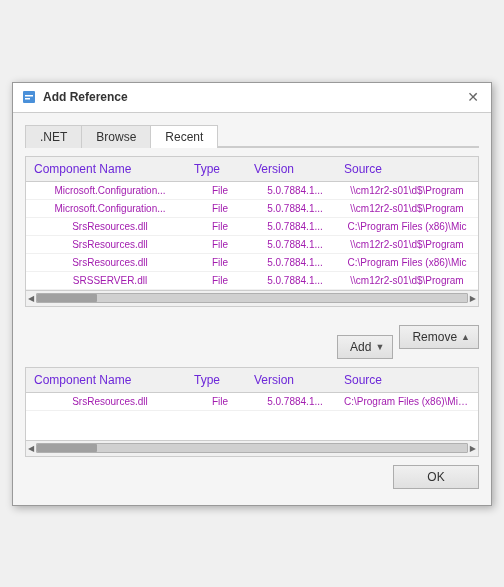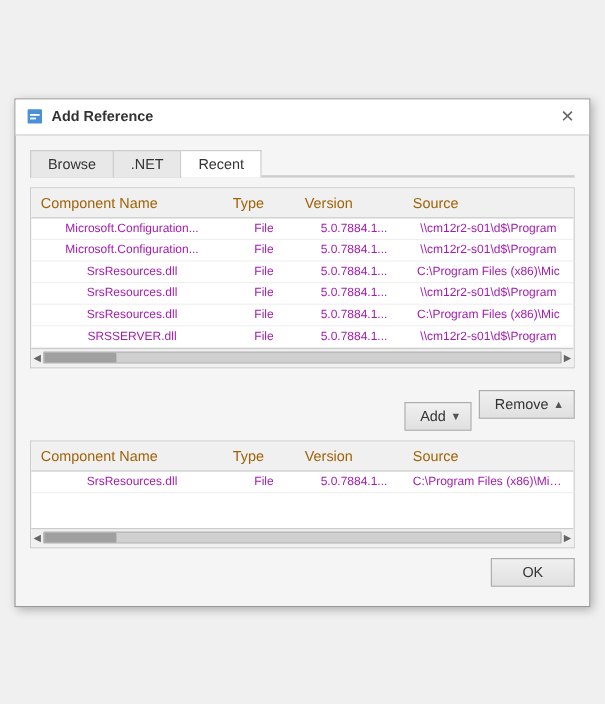--- a/index.html
+++ b/index.html
@@ -102,21 +102,21 @@
     }
     .table-header {
       display: grid;
       grid-template-columns: 160px 60px 90px 1fr;
       background: #f0f0f0;
       border-bottom: 1px solid #ccc;
       padding: 2px 4px;
     }
     .table-header-cell {
       font-size: 12px;
-      color: #a16207;
+      color: #6d28d9;
       padding: 3px 4px;
       white-space: nowrap;
       overflow: hidden;
     }
     .table-body {
       overflow-y: auto;
       overflow-x: auto;
       flex: 1;
     }
     .table-row {
@@ -186,21 +186,21 @@
       margin-top: 2px;
     }
     .bottom-row {
       display: flex;
       justify-content: flex-end;
       gap: 6px;
       padding-bottom: 6px;
     }
     .btn-ok, .btn-cancel {
       height: 24px;
-      width: 70px;
+      width: 86px;
       border: 1px solid #adadad;
       background: linear-gradient(to bottom, #f0f0f0, #e0e0e0);
       cursor: pointer;
       font-size: 12px;
       color: #333;
       text-align: center;
     }
     .section-table-container {
       border: 1px solid #ccc;
       background: #fff;
@@ -229,22 +229,22 @@
         </svg>
       </div>
       <span class="title-text">Add Reference</span>
     </div>
     <button class="close-btn">✕</button>
   </div>
 
   <div class="dialog-body">
 
     <div class="tabs">
+      <div class="tab">.NET</div>
       <div class="tab">Browse</div>
-      <div class="tab">.NET</div>
       <div class="tab active">Recent</div>
     </div>
 
     <div class="table-container" style="height:220px;">
       <div class="table-header">
         <div class="table-header-cell">Component Name</div>
         <div class="table-header-cell">Type</div>
         <div class="table-header-cell">Version</div>
         <div class="table-header-cell">Source</div>
       </div>

